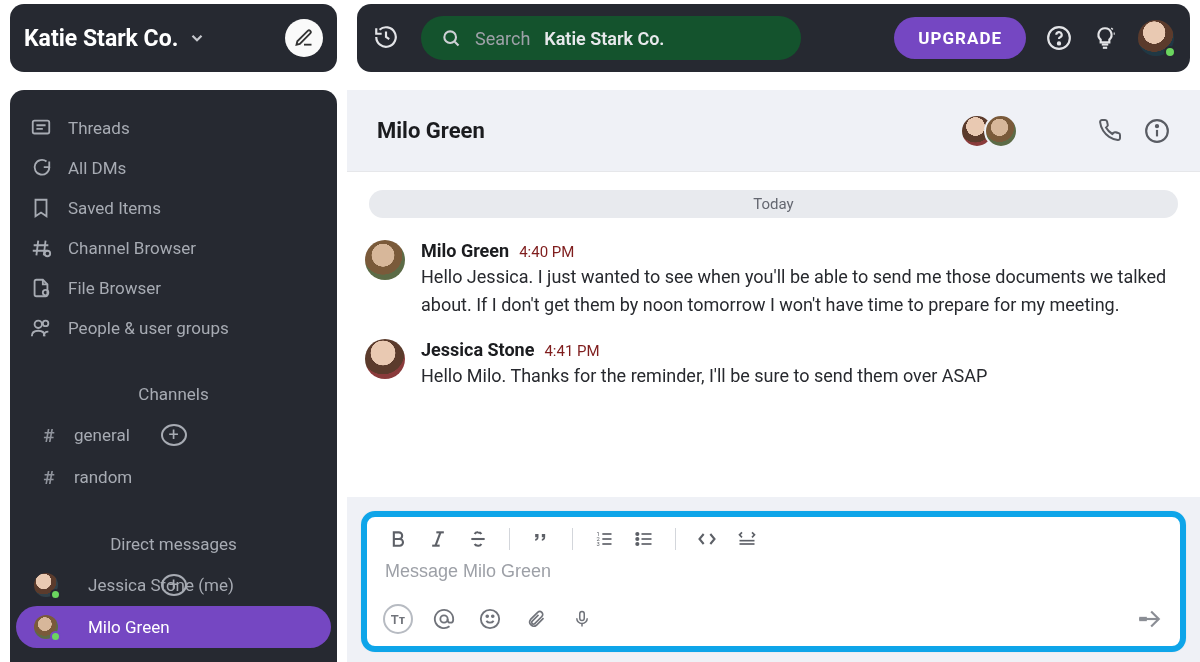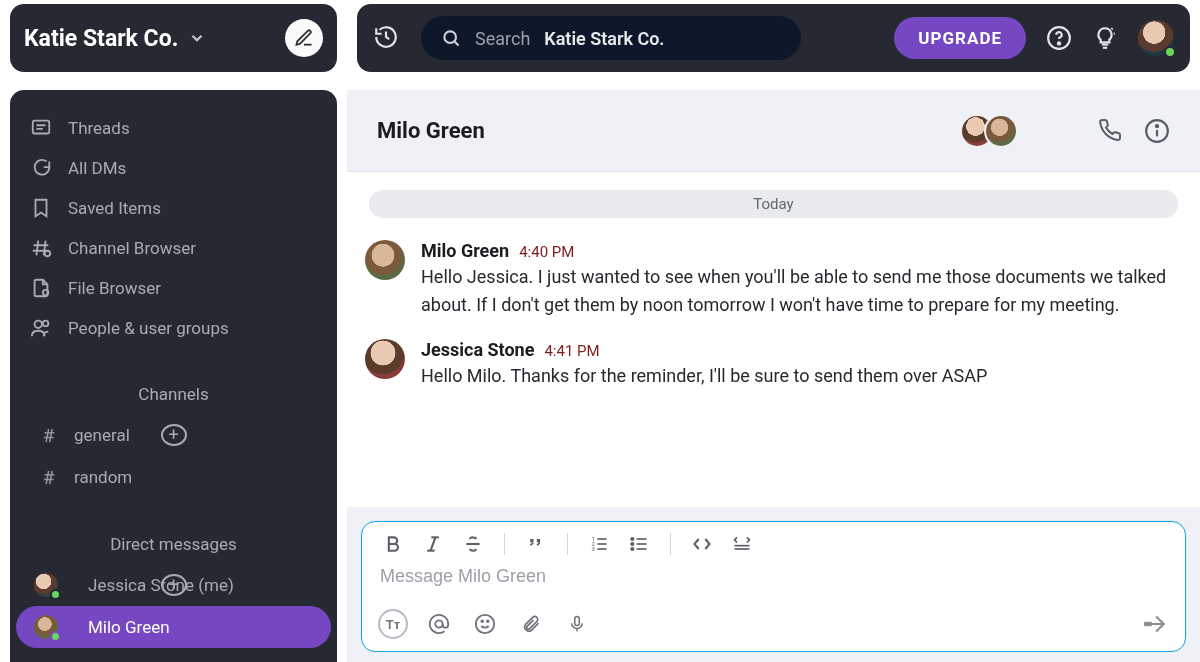--- a/index.html
+++ b/index.html
@@ -72,21 +72,21 @@
 .dm-item.active .presence { border-color:#7547c2; }
 
 
 .topbar {
   position:absolute; left:357px; top:4px; right:10px; height:68px;
   background:#262931; border-radius:14px;
   display:flex; align-items:center; padding:0 16px; gap:20px;
 }
 .history-btn { color:#e3e4e7; width:28px; height:28px; cursor:pointer; }
 .search {
-  flex:1; height:44px; background:#0f172a; border-radius:24px;
+  flex:1; height:44px; background:#14532d; border-radius:24px;
   display:flex; align-items:center; padding:0 20px; gap:14px;
   color:#9ea1a8; font-size:18px; max-width:380px;
 }
 .search .sicon { color:#cfd1d6; }
 .search .static { color:#9ea1a8; }
 .search .bold { color:#e8e9ec; font-weight:600; }
 .upgrade {
   margin-left:auto; background:#7547c2; color:#ffffff; font-weight:700; letter-spacing:1px;
   height:42px; padding:0 24px; border-radius:22px; display:flex; align-items:center; cursor:pointer;
   font-size:17px;
@@ -126,21 +126,21 @@
 .msg-av.milo { background: radial-gradient(circle at 45% 38%, #d7b79a 0 34%, #7a5a3a 35% 58%, #5c6b46 59% 100%); }
 .msg-av.jess { background: radial-gradient(circle at 45% 35%, #e9c9b2 0 36%, #5b3b2c 37% 62%, #8a3b3b 63% 100%); }
 .msg-head { display:flex; align-items:baseline; gap:10px; }
 .msg-author { font-weight:700; font-size:18px; color:#1b1c1f; }
 .msg-time { color:#7f1d1d; font-size:15px; }
 .msg-body { font-size:18px; color:#27292e; line-height:1.55; margin-top:2px; }
 
 
 .composer-wrap { background:#eff1f6; padding:14px 14px 10px 14px; }
 .composer {
-  background:#fff; border:1px solid #0ea5e9; border-radius:14px;
+  background:#fff; border:6px solid #0ea5e9; border-radius:14px;
   display:flex; flex-direction:column; box-shadow:0 0 0 1px rgba(0,0,0,0.02);
 }
 .fmt-row { display:flex; align-items:center; gap:14px; padding:10px 18px 6px 18px; color:#5d6067; }
 .fmt-row .sep { width:1px; height:22px; background:#d3d6db; margin:0 4px; }
 .fmt-btn { width:26px; height:24px; display:flex; align-items:center; justify-content:center; cursor:pointer; }
 .input-row { padding:4px 18px 14px 18px; }
 .input-row input {
   width:100%; border:none; outline:none; font-size:18px; color:#333;
 }
 .input-row input::placeholder { color:#9da0a7; }

